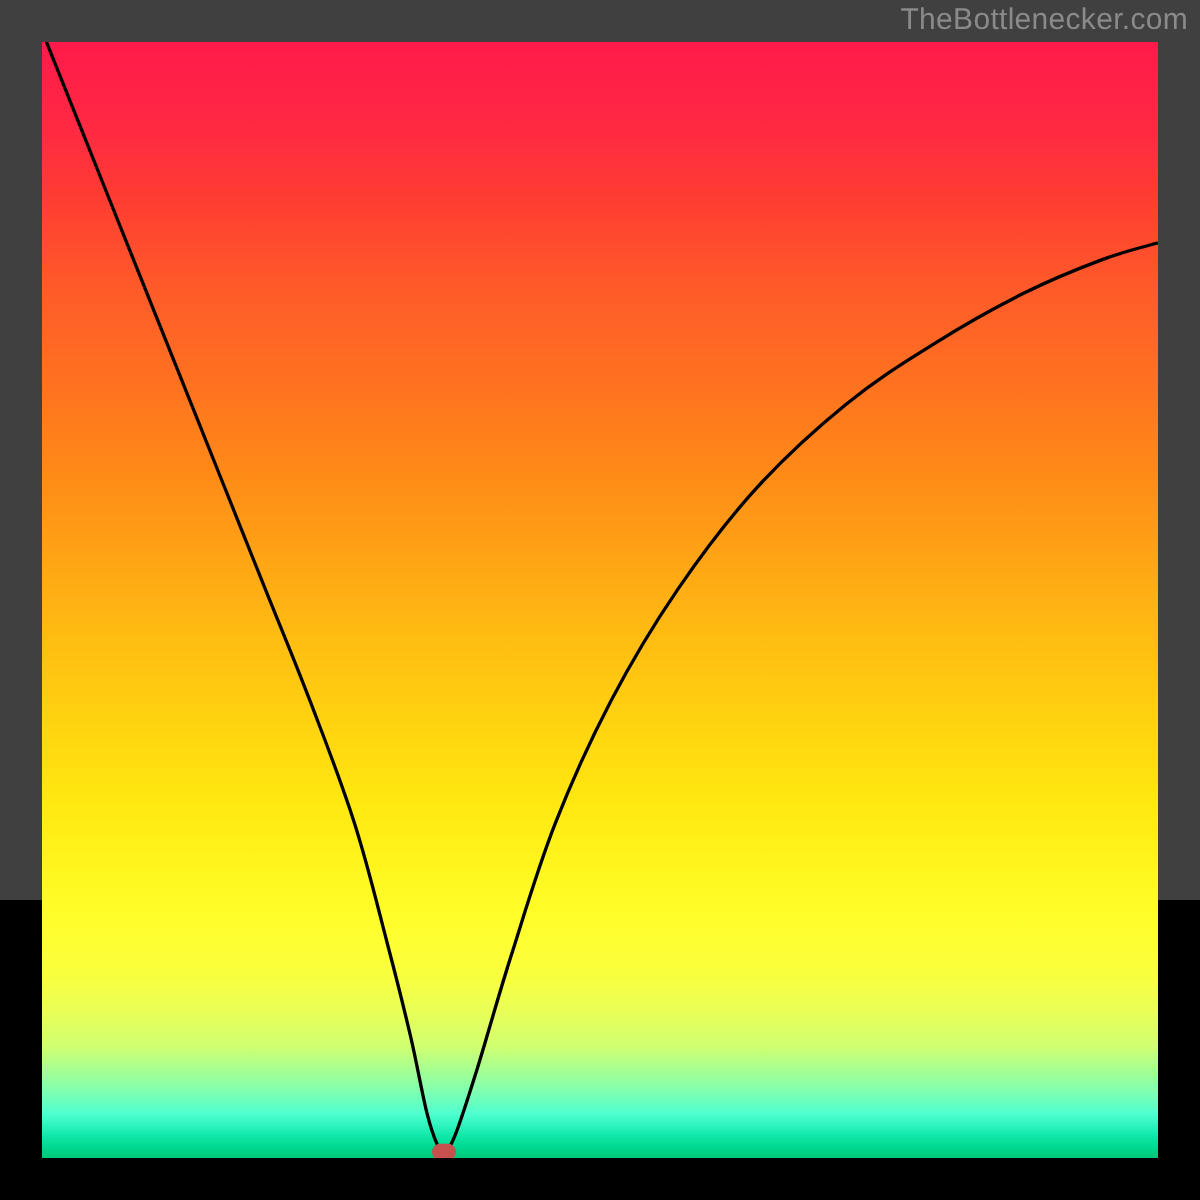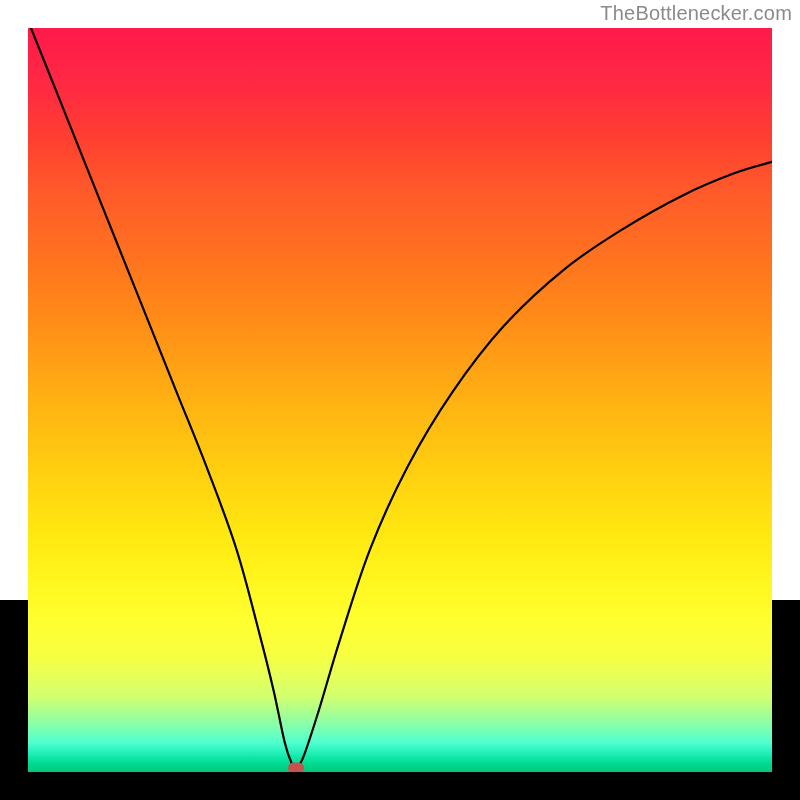--- a/index.html
+++ b/index.html
@@ -8,21 +8,21 @@
     width: 800px;
     height: 800px;
     background: #000;
     overflow: hidden;
     font-family: Arial, sans-serif;
   }
   .container {
     width: 800px;
     height: 600px;
     position: relative;
-    background: #ffffff;
+    background: #404040;
   }
   .plot-area {
     position: absolute;
     left: 28px;
     top: 28px;
     width: 744px;
     height: 744px;
     overflow: hidden;
   }
   .gradient-bg {

